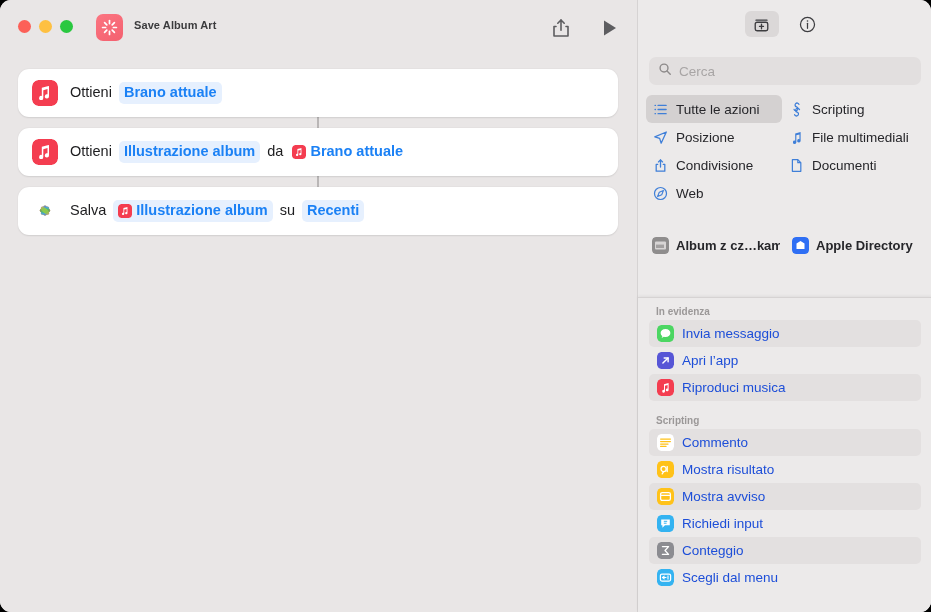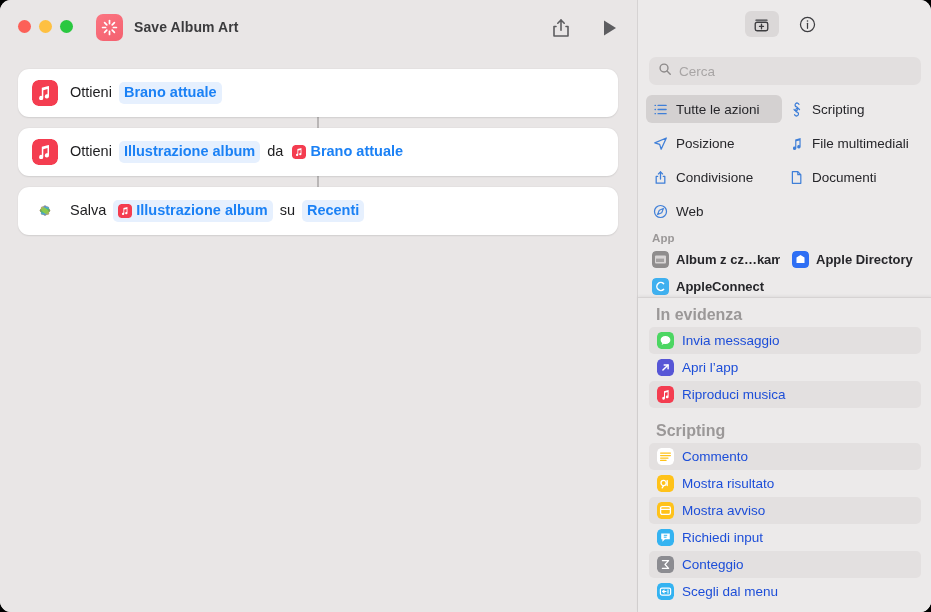--- a/index.html
+++ b/index.html
@@ -54,21 +54,21 @@
     left: 96px; top: 14px;
     width: 27px; height: 27px;
     border-radius: 7px;
     background: linear-gradient(150deg, #fb7581 0%, #f4606f 100%);
   }
   #app-icon svg { display: block; width: 27px; height: 27px; }
 
   #doc-title {
     position: absolute;
     left: 134px; top: 19px;
-    font-size: 14px;
+    font-size: 11px;
     font-weight: bold;
     color: #3b3b3d;
     letter-spacing: 0.1px;
   }
 
   #share-button {
     position: absolute;
     right: 64px; top: 16px;
     width: 24px; height: 24px;
   }
@@ -191,21 +191,21 @@
     color: #a8a5a5;
   }
 
   
   #categories {
     position: absolute;
     left: 8px; top: 95px;
     width: 280px;
     display: grid;
     grid-template-columns: 136px 144px;
-    row-gap: 6px;
+    row-gap: 0px;
   }
   .cat-item {
     display: flex;
     align-items: center;
     height: 28px;
     padding: 0 6px;
     border-radius: 6px;
   }
   .cat-item.selected { background: #d4d1d1; }
   .cat-icon {
@@ -270,21 +270,21 @@
     left: 0; top: 297px;
     width: 294px;
     height: 315px;
     background: #eceaea;
     border-top: 1px solid #d6d3d3;
     box-shadow: 0 -1px 3px rgba(0,0,0,0.06);
     overflow: hidden;
   }
   .results-group { padding-top: 8px; }
   .group-title {
-    font-size: 16px;
+    font-size: 10px;
     color: #9b9898;
     font-weight: bold;
     padding: 0 18px 3px 18px;
   }
   .result-row {
     display: flex;
     align-items: center;
     height: 27px;
     margin: 0 11px;
     padding: 0 8px;
@@ -538,21 +538,20 @@
             <path d="M11.1 4.9 L6.7 6.7 L4.9 11.1 L9.3 9.3 Z" fill="none" stroke="#3f7fd8" stroke-width="1.2" stroke-linejoin="round"></path>
           </svg>
         </span>
         <span class="cat-label">Web</span>
       </div>
 
       <div></div>
     </div>
 
     <div id="app-section">
-      <div class="section-header">App</div>
       <div id="app-grid">
 
         <div class="app-item">
           <span class="app-icon-box">
             <svg viewBox="0 0 17 17">
               <rect width="17" height="17" rx="4" fill="#8f8d8d"></rect>
               <rect x="3" y="4.6" width="11" height="7.8" rx="1" fill="#d8d5d5"></rect>
               <path d="M5 11 v-3.4 M7 11 v-3.4 M9 11 v-3.4 M11 11 v-3.4" stroke="#6f6d6d" stroke-width="1"></path>
             </svg>
           </span>
@@ -563,29 +562,20 @@
         <div class="app-item">
           <span class="app-icon-box">
             <svg viewBox="0 0 17 17">
               <rect width="17" height="17" rx="4" fill="#2f6ff4"></rect>
               <path d="M4.5 12 V6.5 L8.5 4 L12.5 6.5 V12 Z" fill="#ffffff"></path>
             </svg>
           </span>
           <span class="app-label">Apple Directory</span>
         </div>
 
-        <div class="app-item">
-          <span class="app-icon-box">
-            <svg viewBox="0 0 17 17">
-              <rect width="17" height="17" rx="4" fill="#3fb0ef"></rect>
-              <path d="M11.6 5.6 a4 4 0 1 0 0 5.8" fill="none" stroke="#ffffff" stroke-width="1.5" stroke-linecap="round"></path>
-            </svg>
-          </span>
-          <span class="app-label">AppleConnect</span>
-        </div>
 
       </div>
     </div>
 
     <div id="results-overlay">
 
       <div class="results-group">
         <div class="group-title">In evidenza</div>
 
         <div class="result-row striped">

